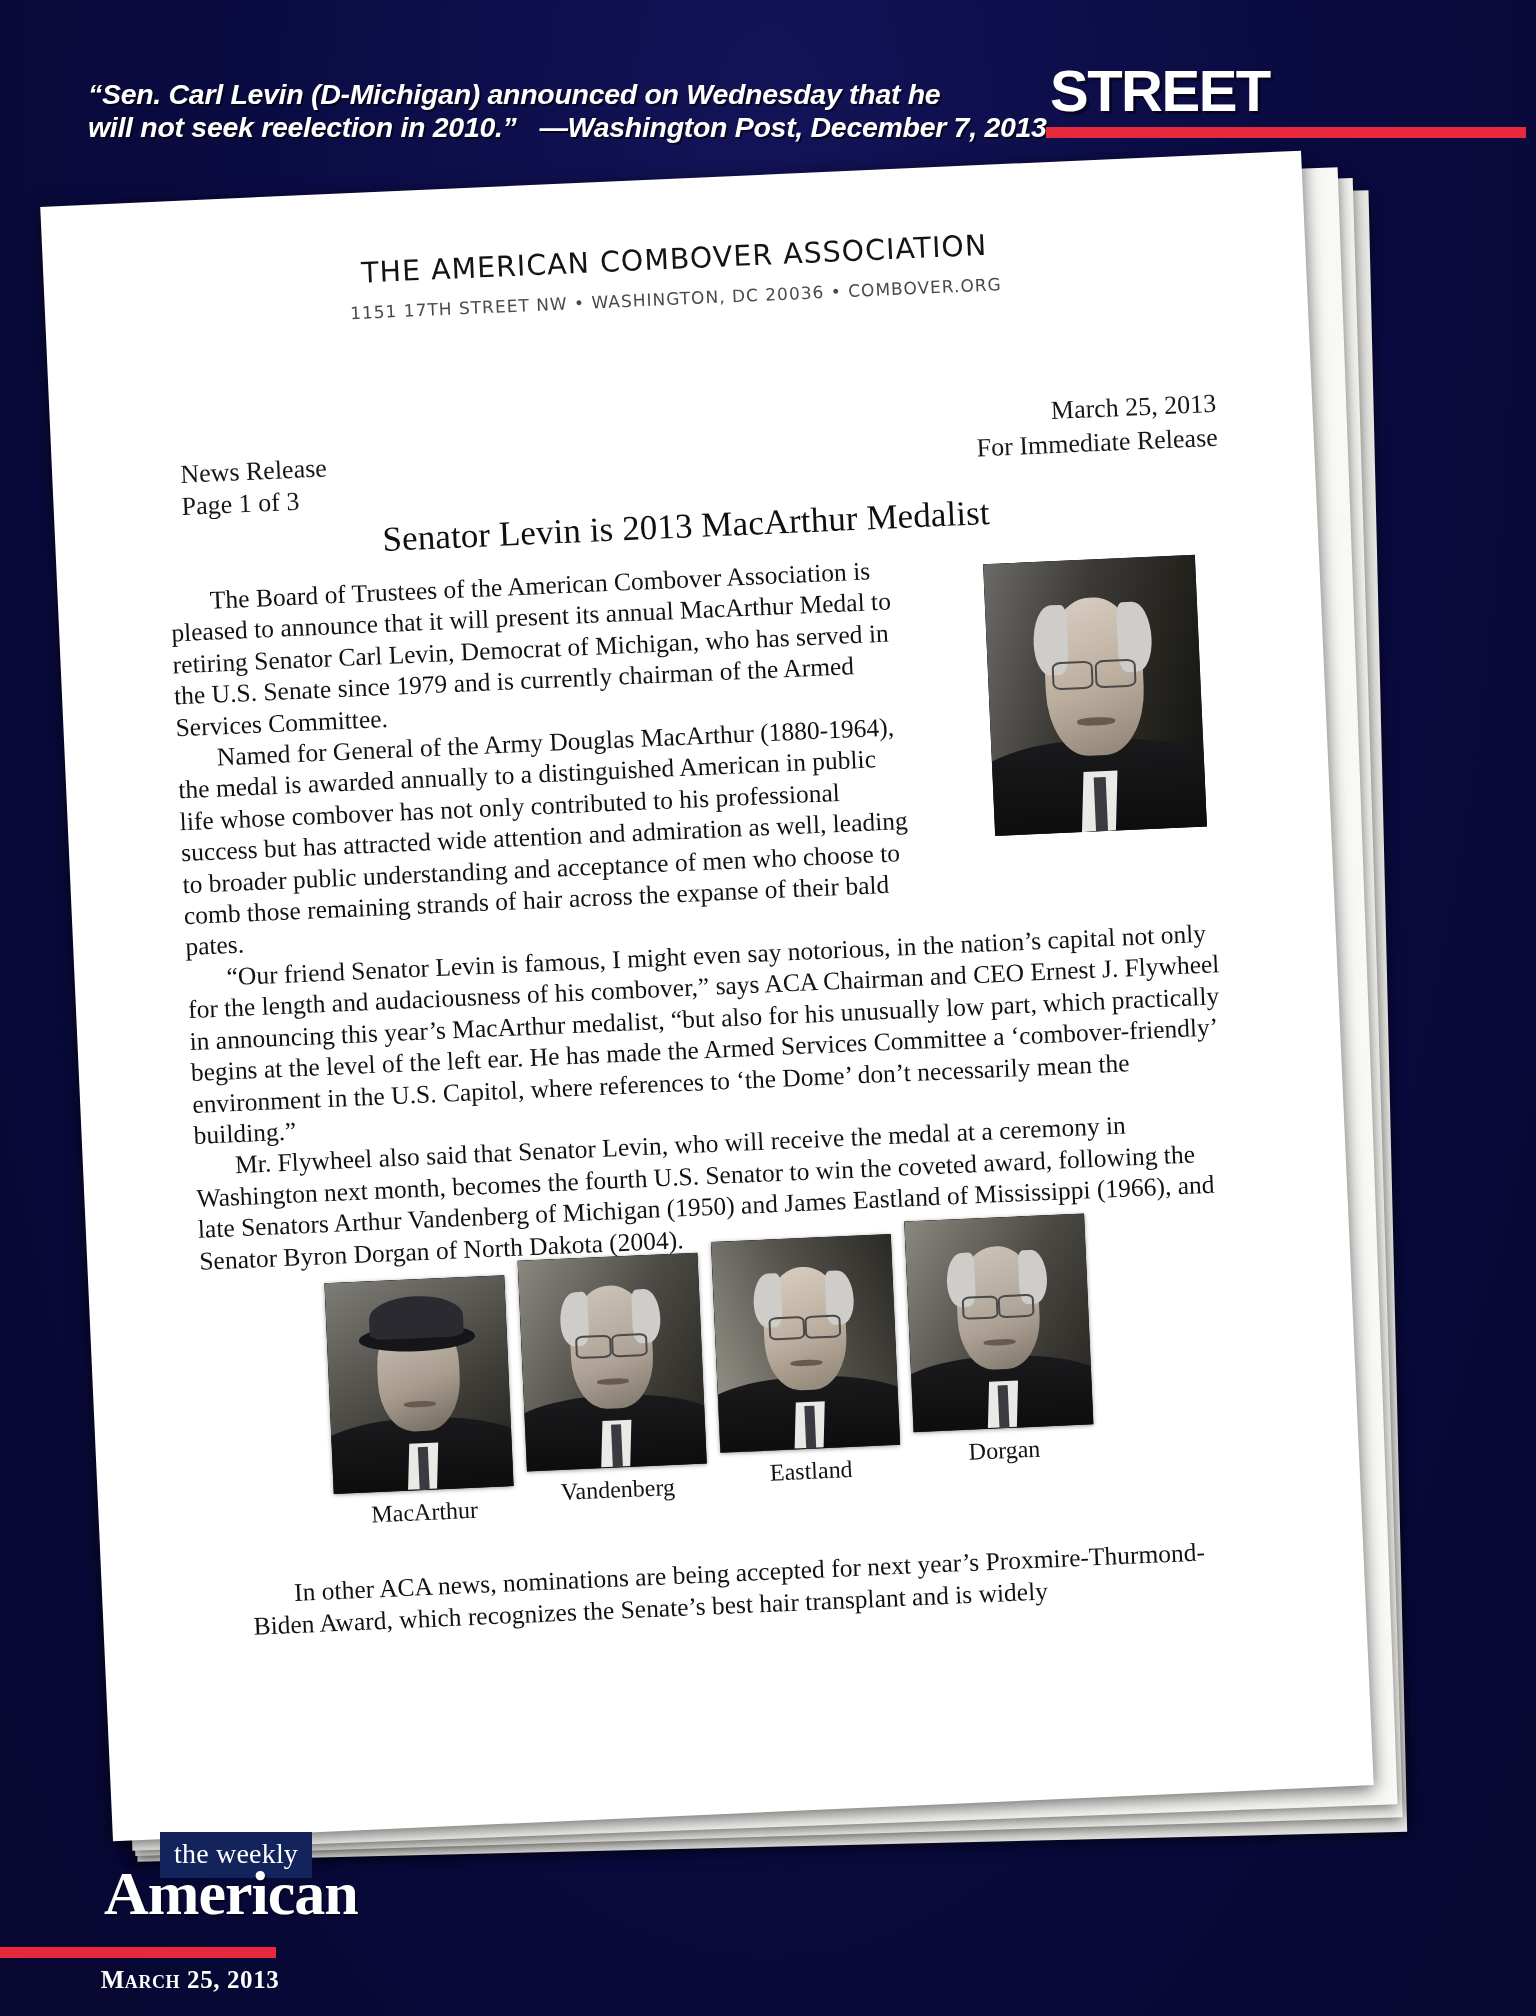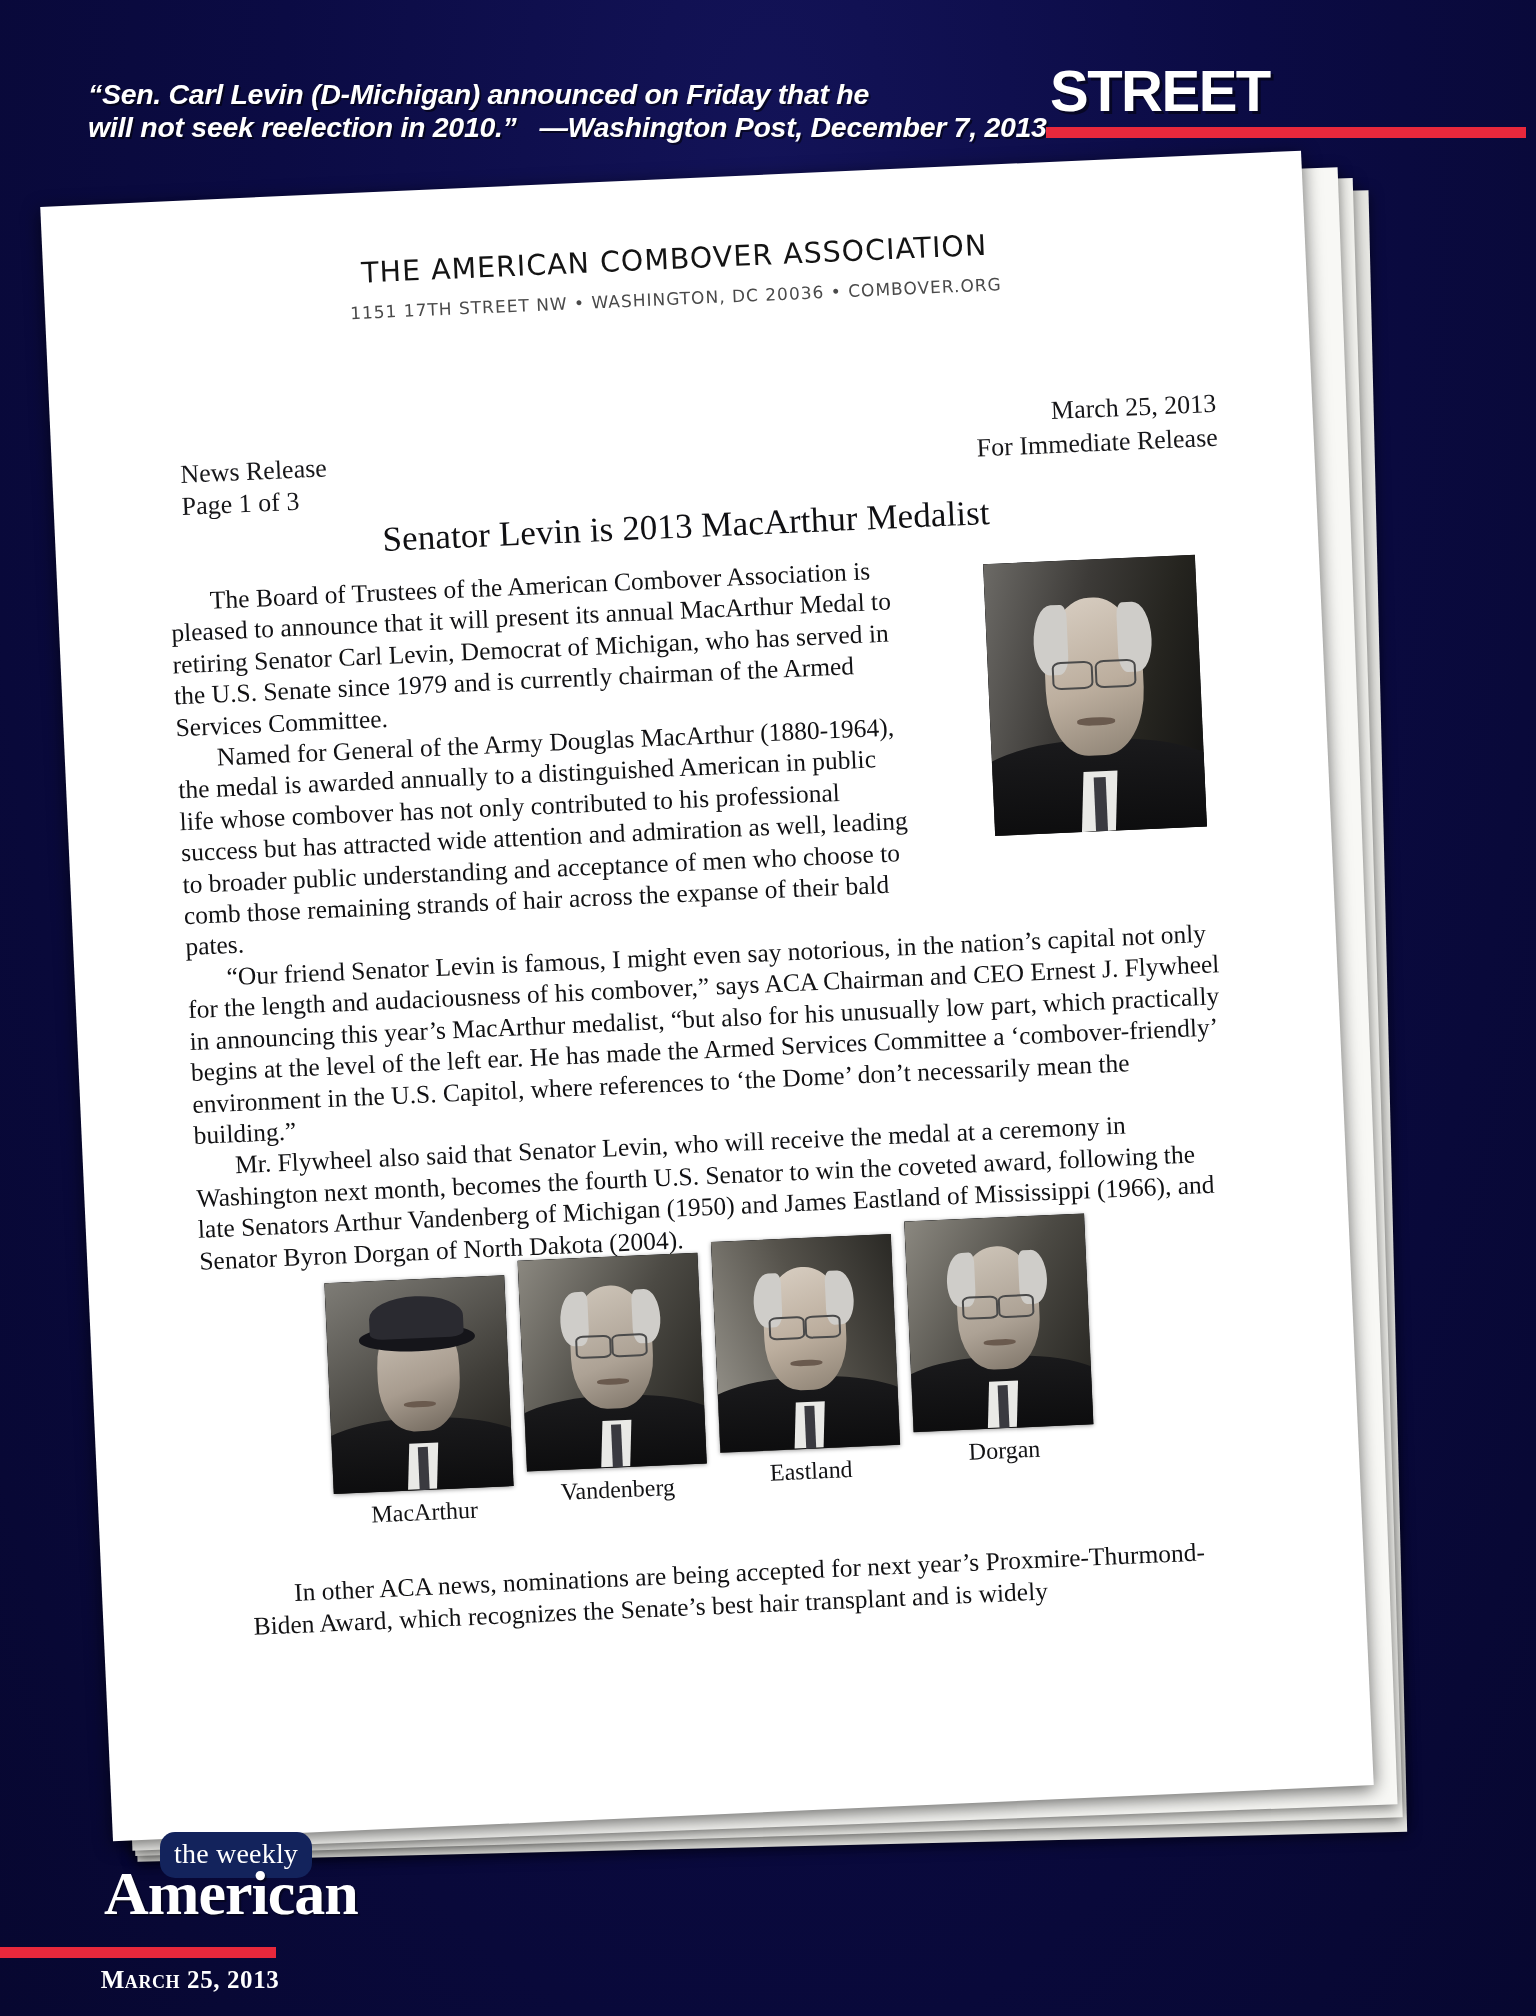--- a/index.html
+++ b/index.html
@@ -177,21 +177,20 @@
   
   .footer{position:absolute;left:0;bottom:0;width:1536px;height:200px;z-index:8;}
   .ws-logo{position:absolute;left:104px;bottom:76px;width:280px;height:100px;}
   .ws-weekly{
     position:absolute;left:56px;top:-8px;
     background:#13235c;color:#fff;
     font-family:"Liberation Serif",serif;
     font-size:28px;line-height:40px;
     padding:2px 14px 4px 14px;
     letter-spacing:.2px;
-    border-radius:15px;
   }
   .ws-weekly b{font-weight:normal;}
   .ws-standard{
     position:absolute;left:0;top:22px;
     color:#fff;font-family:"Liberation Serif",serif;
     font-weight:bold;font-size:62px;line-height:62px;
     letter-spacing:-1px;
     text-shadow:2px 2px 1px rgba(0,0,0,.4);
   }
   .ws-rule{
@@ -206,21 +205,21 @@
     white-space:nowrap;
   }
 </style>
 </head>
 <body>
 
 <div class="bg-wash"></div>
 
 <div class="topbar">
   <div class="quote">
-    <span>“Sen. Carl Levin (D-Michigan) announced on Friday that he</span><br>
+    <span>“Sen. Carl Levin (D-Michigan) announced on Wednesday that he</span><br>
     <span>will not seek reelection in 2010.”</span>
     &nbsp;&nbsp;<span class="src">—Washington Post, December 7, 2013</span>
   </div>
   <div class="parody-wrap">
     <div class="parody">STREET</div>
     <div class="parody-rule"></div>
   </div>
 </div>
 
 <div class="sheet-stack">

